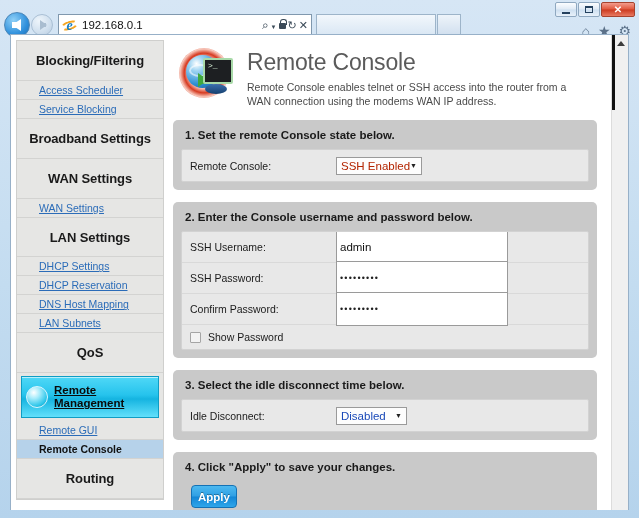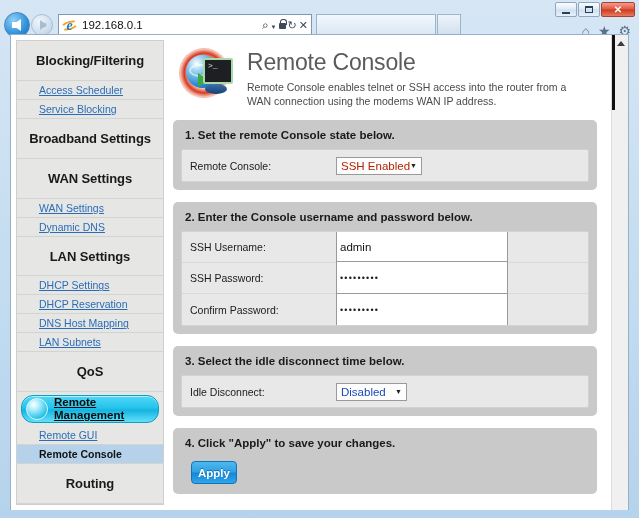--- a/index.html
+++ b/index.html
@@ -217,22 +217,22 @@
     white-space: nowrap;
   }
   .sb-link.selected {
     background: #b6d2ea;
     color: #111111;
     text-decoration: none;
     font-weight: bold;
   }
   .sb-active {
     margin: 3px 4px;
-    height: 28px;
-    border-radius: 12px;
+    height: 42px;
+    border-radius: 0;
     background: linear-gradient(to bottom, #4fd8f7 0%, #26c3ec 45%, #15b4e0 55%, #62e0fb 100%);
     border: 1px solid #0f9dc4;
     display: flex; align-items: center;
     padding-left: 4px;
     box-shadow: inset 0 1px 0 rgba(255,255,255,.6);
   }
   .globe-sm {
     width: 22px; height: 22px; border-radius: 50%; flex: none;
     background: radial-gradient(circle at 34% 28%, #ffffff 0%, #a9ecfb 30%, #2cc6ea 70%, #0e7fa0 100%);
     border: 1px solid #d8f6ff;
@@ -422,21 +422,20 @@
       <div class="sidebar">
 
         <div class="sb-head">Blocking/Filtering</div>
         <a class="sb-link">Access Scheduler</a>
         <a class="sb-link">Service Blocking</a>
 
         <div class="sb-head">Broadband Settings</div>
 
         <div class="sb-head">WAN Settings</div>
         <a class="sb-link">WAN Settings</a>
-        <a class="sb-link">Dynamic DNS</a>
 
         <div class="sb-head">LAN Settings</div>
         <a class="sb-link">DHCP Settings</a>
         <a class="sb-link">DHCP Reservation</a>
         <a class="sb-link">DNS Host Mapping</a>
         <a class="sb-link">LAN Subnets</a>
 
         <div class="sb-head">QoS</div>
 
         <div class="sb-active">
@@ -488,20 +487,24 @@
               <span class="tinput">admin</span>
             </div>
             <div class="row tall">
               <span class="row-label">SSH Password:</span>
               <span class="tinput pw">•••••••••</span>
             </div>
             <div class="row tall">
               <span class="row-label">Confirm Password:</span>
               <span class="tinput pw">•••••••••</span>
             </div>
+            <div class="cbrow">
+              <span class="checkbox"></span>
+              <span class="cblabel">Show Password</span>
+            </div>
           </div>
         </div>
 
         <div class="panel">
           <div class="panel-title">3. Select the idle disconnect time below.</div>
           <div class="rowbox">
             <div class="row tall">
               <span class="row-label">Idle Disconnect:</span>
               <span class="select idle">
                 <span>Disabled</span>

